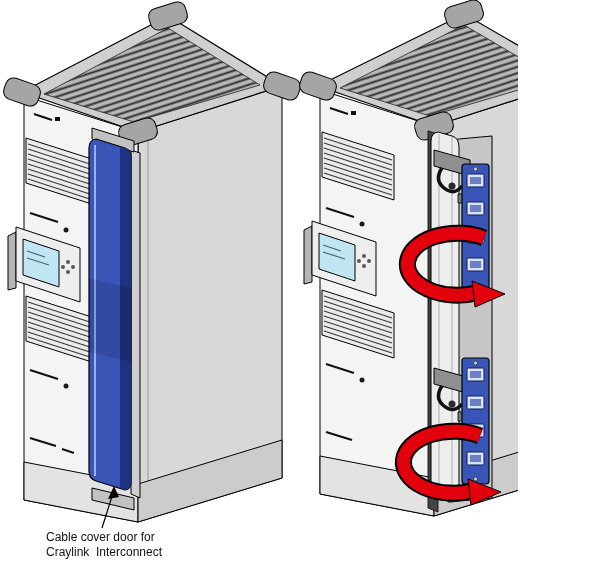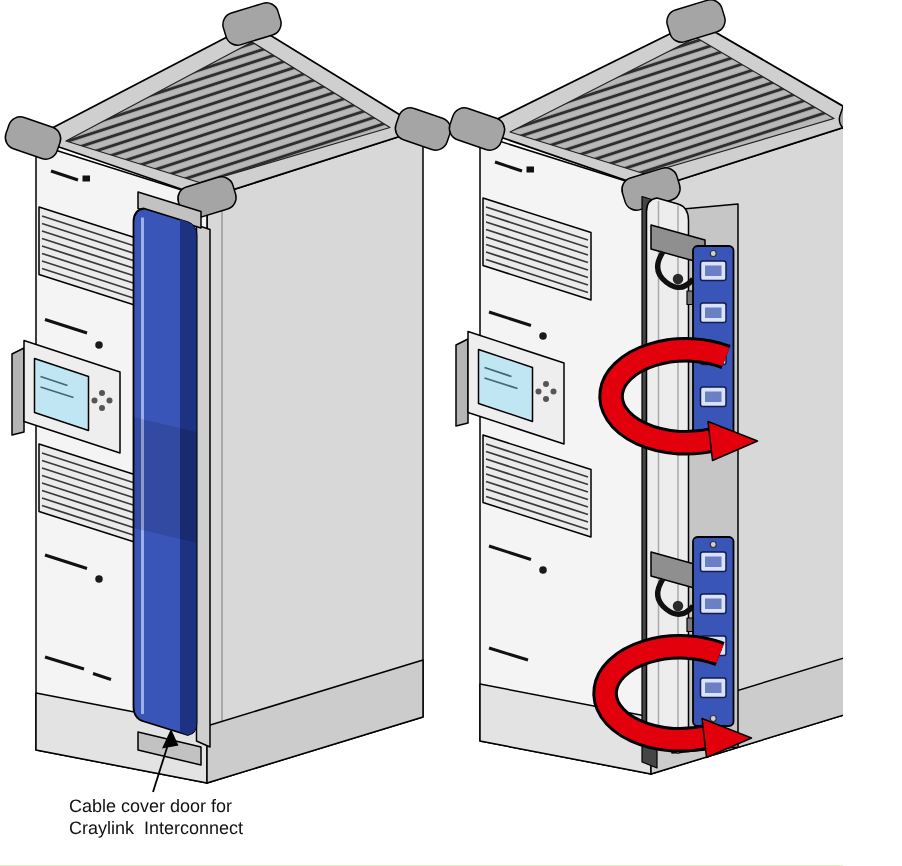--- a/index.html
+++ b/index.html
@@ -1,16 +1,16 @@
 <!DOCTYPE html>
 <html><head>
 <meta charset="utf-8">
 <style>
   html,body{margin:0;padding:0;background:#ffffff;}
-  .stage{position:relative;width:562px;height:577px;background:#84cc16;overflow:hidden;}
+  .stage{position:relative;width:518px;height:577px;background:#0ea5e9;overflow:hidden;}
   svg{display:block;}
   text{font-family:"Liberation Sans", sans-serif;font-size:12px;fill:#111;white-space:pre;}
 </style>
 </head>
 <body>
 
 <div class="stage">
 <svg width="601" height="577" viewBox="0 0 601 577" xmlns="http://www.w3.org/2000/svg">
   <defs>
     <pattern id="ridges" width="6" height="6" patternUnits="userSpaceOnUse" patternTransform="rotate(-18)">

